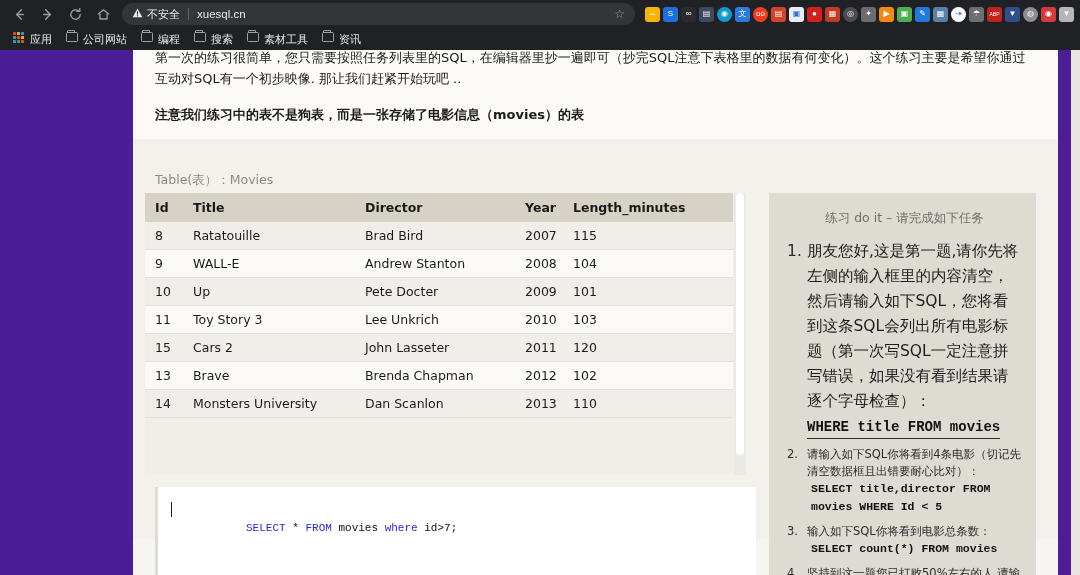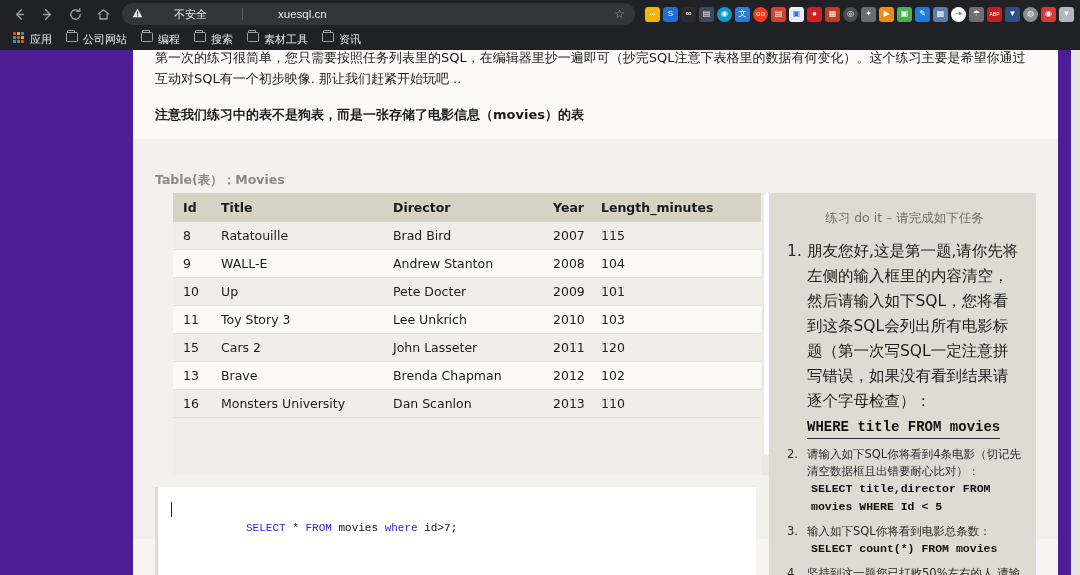--- a/index.html
+++ b/index.html
@@ -36,21 +36,20 @@
     flex: 1 1 auto;
     height: 22px;
     background: #343539;
     border-radius: 11px;
     display: flex;
     align-items: center;
     padding: 0 10px;
     margin: 0 6px 0 4px;
     min-width: 0;
     position: relative;
-    gap: 27px;
   }
   #omnibox .warn-icon {
     color: #e8eaed;
     font-size: 9px;
     margin-right: 4px;
     line-height: 1;
   }
   #omnibox .warn-text {
     color: #e8eaed;
     font-size: 11px;
@@ -172,26 +171,25 @@
     background: #f3f1ec;
     height: 400px;
   }
 
   #table-caption {
     position: absolute;
     left: 22px; top: 33px;
     font-size: 12.5px;
     color: #8b8b86;
     font-family: "DejaVu Sans", sans-serif;
-    font-weight: bold;
   }
 
   #table-wrap {
     position: absolute;
-    left: 40px;
+    left: 12px;
     top: 54px;
     width: 601px;
     height: 282px;
     background: #f0eee9;
     overflow: hidden;
   }
   table#movies {
     border-collapse: collapse;
     width: 588px;
     table-layout: fixed;
@@ -555,21 +553,21 @@
                 <td>120</td>
               </tr>
               <tr class="even">
                 <td>13</td>
                 <td>Brave</td>
                 <td>Brenda Chapman</td>
                 <td>2012</td>
                 <td>102</td>
               </tr>
               <tr class="odd">
-                <td>16</td>
+                <td>14</td>
                 <td>Monsters University</td>
                 <td>Dan Scanlon</td>
                 <td>2013</td>
                 <td>110</td>
               </tr>
             </tbody>
         </table>
         <div id="table-scroll">
           <div class="thumb"></div>
         </div>

